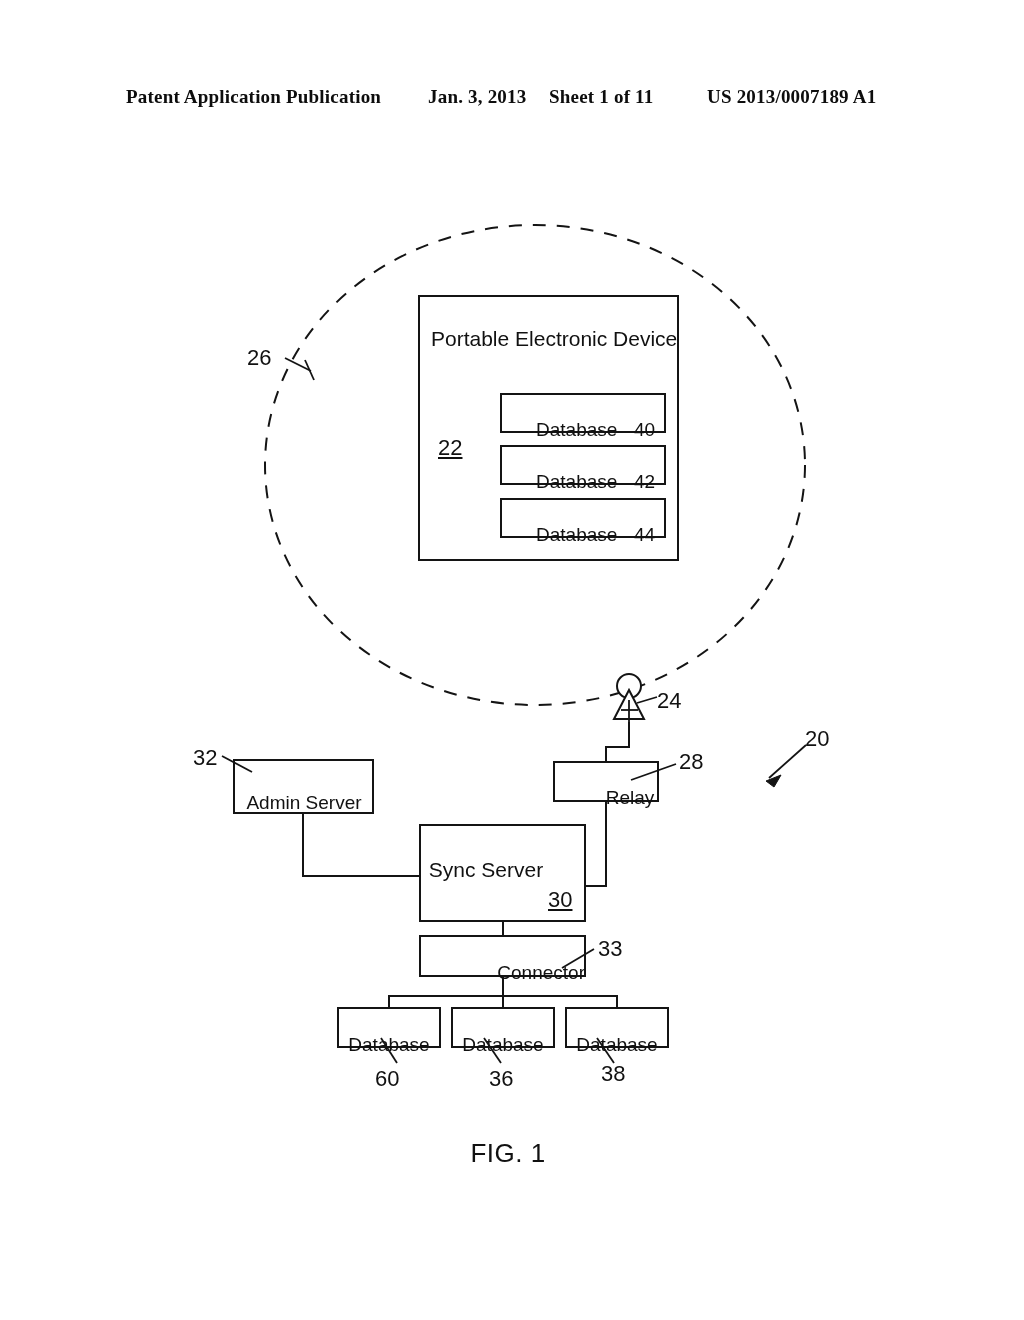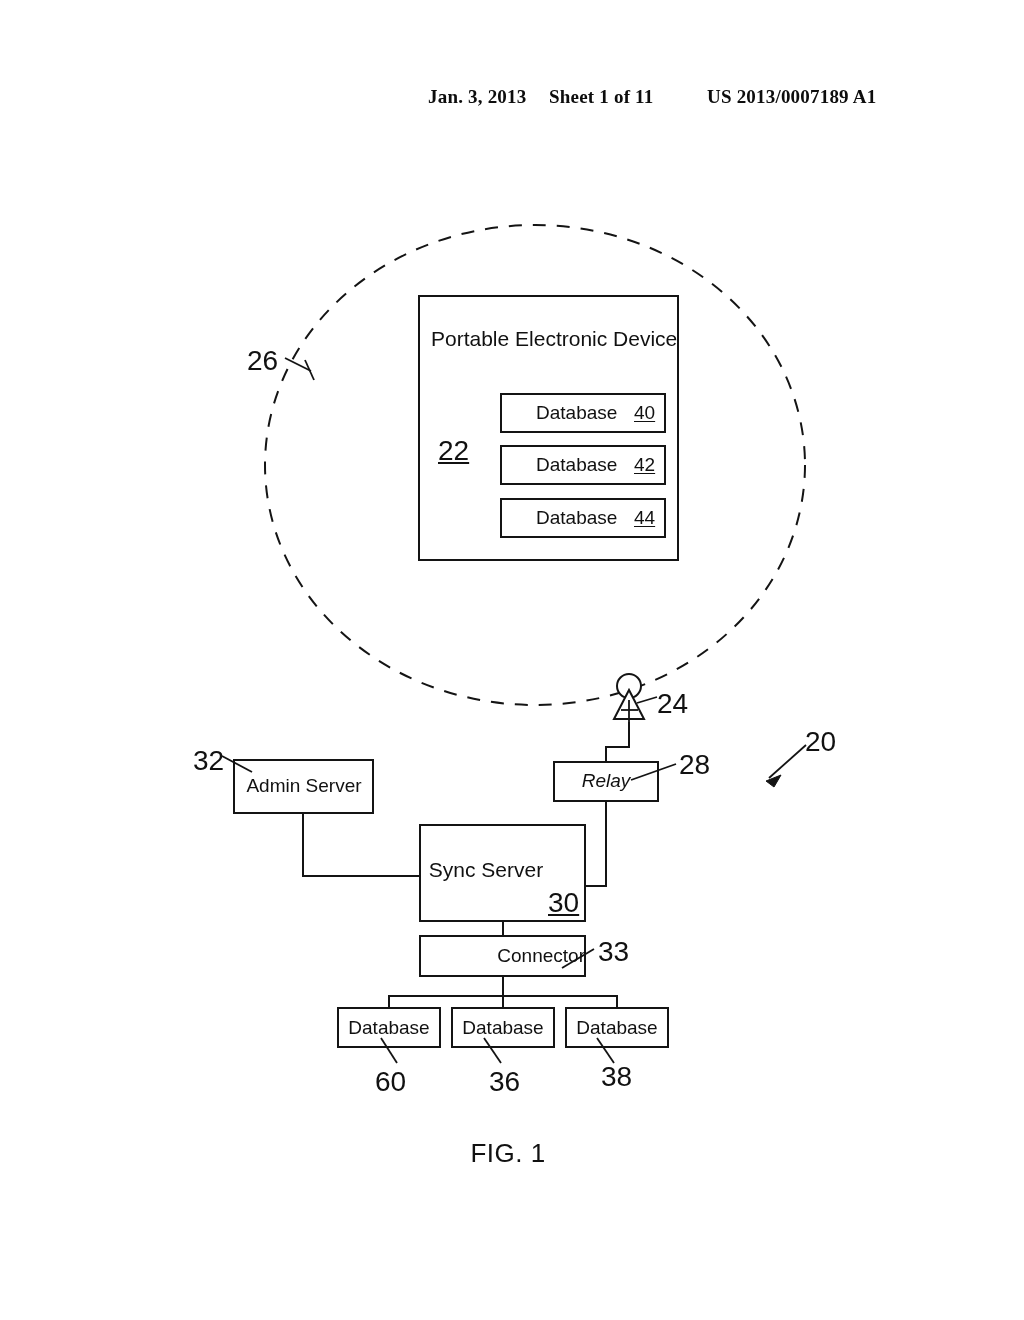--- a/index.html
+++ b/index.html
@@ -73,35 +73,35 @@
   
   .fig-label {
     position: absolute;
     font-family: "Liberation Sans", sans-serif;
     color: #111111;
     white-space: nowrap;
     line-height: 1;
   }
   .node-text {
     font-size: 19px;
+    margin-top: 17px;
   }
   .node-text-lg {
     font-size: 21px;
   }
   .ref-num {
     font-family: "Liberation Sans", sans-serif;
-    font-size: 28px;
+    font-size: 22px;
     color: #111111;
   }
   .ref-num-u {
     text-decoration: underline;
     text-underline-offset: 2px;
   }
   .dbnum {
-    text-decoration: underline;
     text-underline-offset: 2px;
   }
 
   
   .c-center {
     text-align: center;
   }
 
   #fig-caption {
     position: absolute;
@@ -112,20 +112,21 @@
     font-family: "Liberation Sans", sans-serif;
     font-size: 26px;
     letter-spacing: 0.5px;
     color: #111111;
   }
 </style>
 </head>
 <body>
 
 <div id="page-header">
+  <span class="h-pub">Patent Application Publication</span>
   <span class="h-date">Jan. 3, 2013</span>
   <span class="h-sheet">Sheet 1 of 11</span>
   <span class="h-patno">US 2013/0007189 A1</span>
 </div>
 
 <div id="figure-canvas">
 
   <svg id="figure-svg" viewBox="0 0 1024 1320" xmlns="http://www.w3.org/2000/svg">
 
     <ellipse cx="535" cy="465" rx="270" ry="240" fill="none" stroke="#141414" stroke-width="2" stroke-dasharray="13 11" stroke-linecap="butt"></ellipse>
@@ -199,21 +200,21 @@
   <div class="fig-label node-text dbnum" style="left:634px; top:508px;">44</div>
 
   <div class="fig-label ref-num" style="left:657px; top:690px;">24</div>
 
   <div class="fig-label ref-num" style="left:805px; top:728px;">20</div>
 
   <div class="fig-label ref-num" style="left:193px; top:747px;text-align:right;">32</div>
 
   <div class="fig-label node-text c-center" style="left:234px; top:776px; width:140px;">Admin Server</div>
 
-  <div class="fig-label node-text c-center" style="left:554px; top:771px; width:104px;font-style:italic;">Relay</div>
+  <div class="fig-label node-text c-center" style="left:578px; top:771px; width:104px;">Relay</div>
 
   <div class="fig-label ref-num" style="left:679px; top:751px;">28</div>
 
   <div class="fig-label node-text-lg c-center" style="left:420px; top:859px; width:132px;">Sync Server</div>
 
   <div class="fig-label ref-num ref-num-u" style="left:548px; top:889px;">30</div>
 
   <div class="fig-label node-text c-center" style="left:420px; top:946px; width:165px;text-align:right;">Connector</div>
 
   <div class="fig-label ref-num" style="left:598px; top:938px;">33</div>

